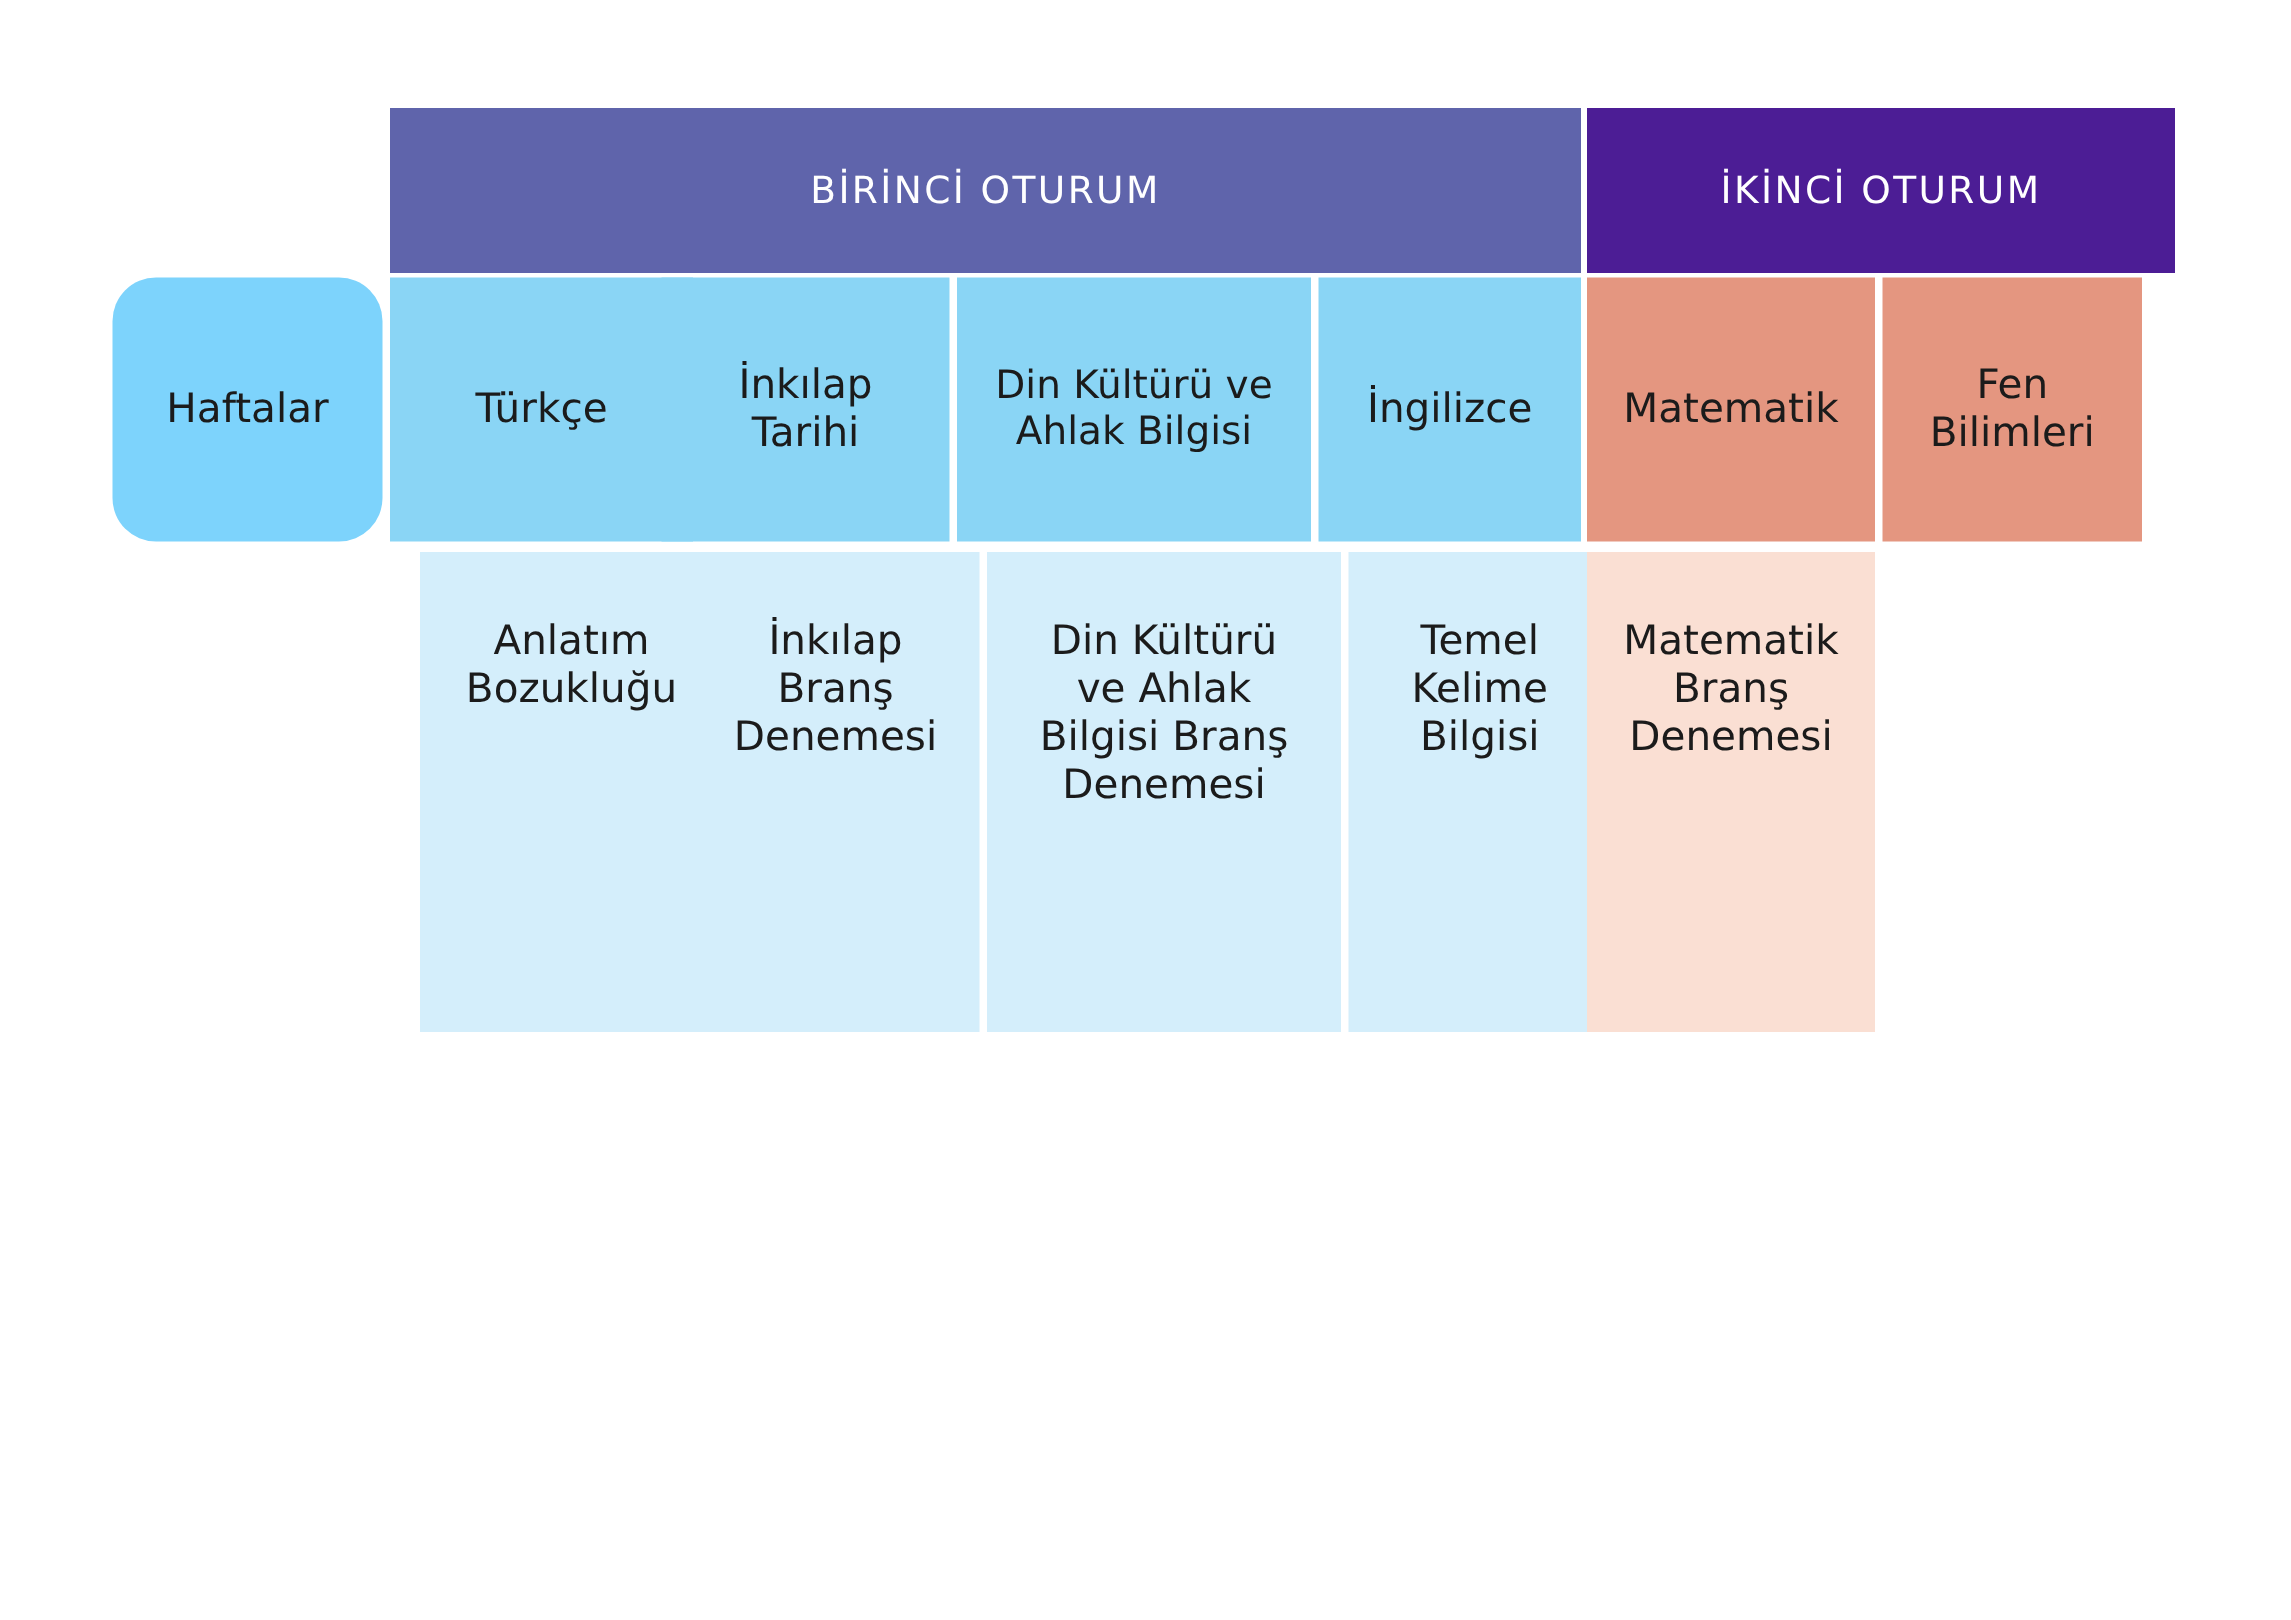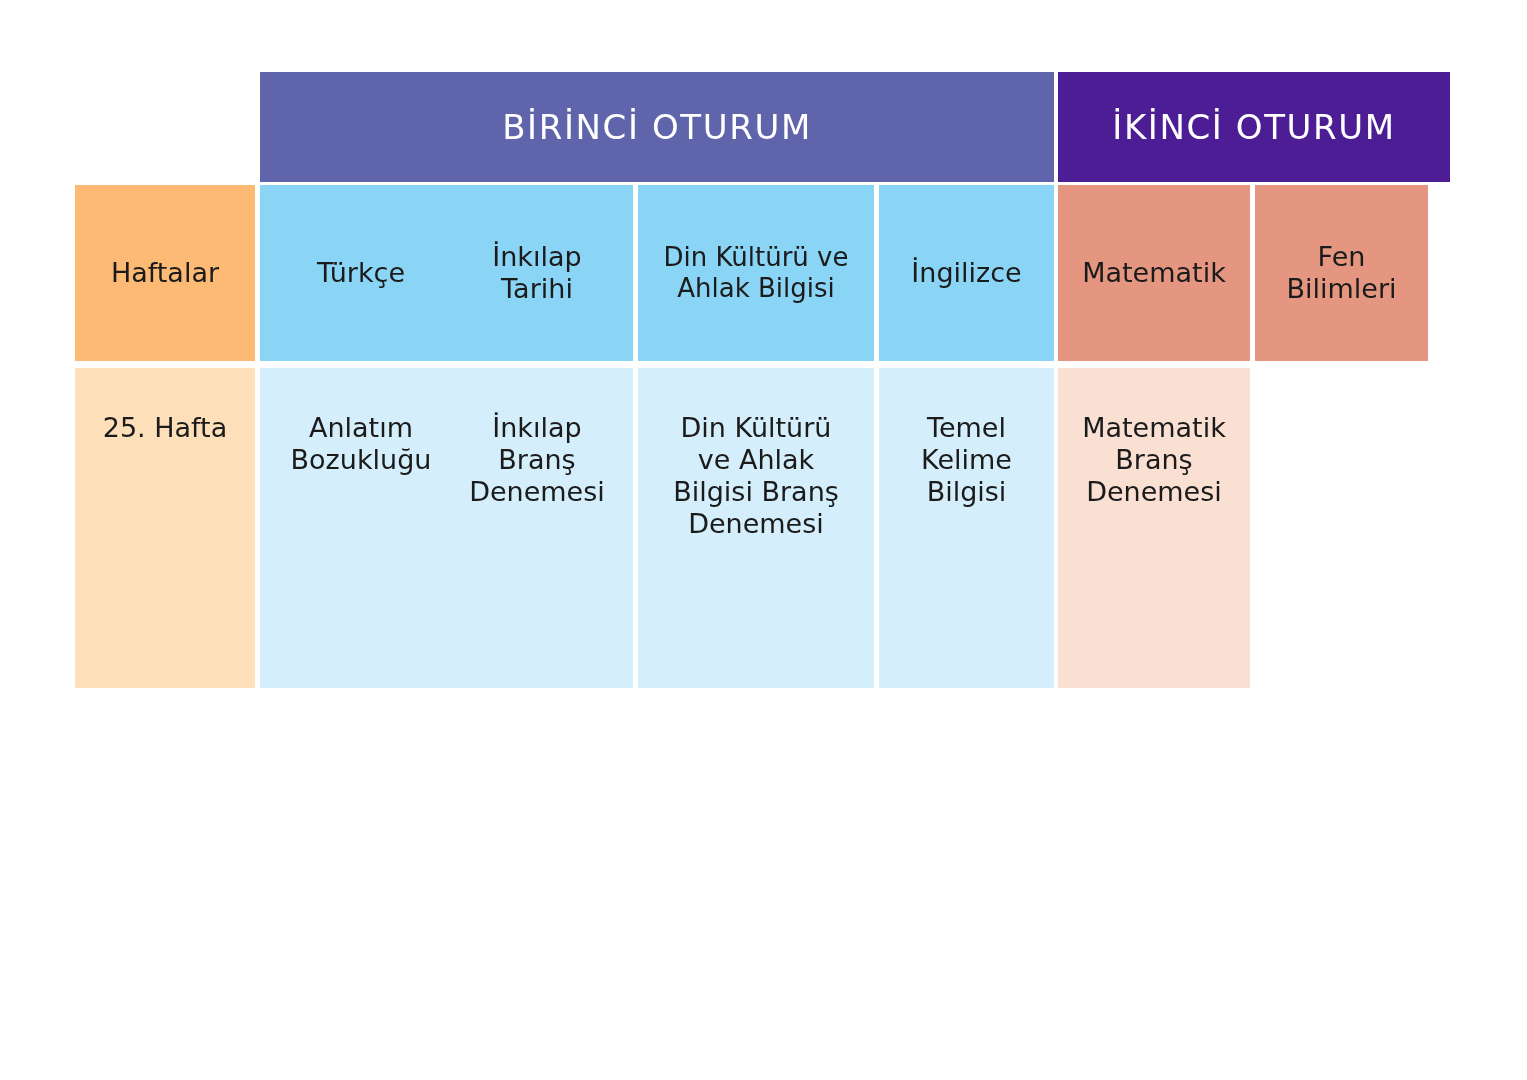--- a/index.html
+++ b/index.html
@@ -30,21 +30,21 @@
     text-align: center;
     color: #1b1b1b;
     line-height: 1.18;
     padding: 4px 6px;
     white-space: pre-line;
   }
 
   
   .session-banner {
     color: #ffffff;
-    font-size: 34px;
+    font-size: 25px;
     letter-spacing: 1.6px;
     font-weight: 400;
   }
   #banner-birinci {
     left: 260px;
     top: 72px;
     width: 794px;
     height: 110px;
   }
   #banner-ikinci {
@@ -78,25 +78,25 @@
   .c-turkce   { left: 260px;  width: 202px; }
   .c-inkilap  { left: 441px;  width: 192px; }
   .c-din      { left: 638px;  width: 236px; }
   .c-ing      { left: 879px;  width: 175px; }
   .c-mat      { left: 1058px; width: 192px; }
   .c-fen      { left: 1255px; width: 173px; }
 
   
   .bg-purple     { background: #5f64ab; }
   .bg-green      { background: #4c1d95; }
-  .bg-peach      { background: #fdba74; }
+  .bg-peach      { background: #7dd3fc; border-radius: 29px; }
   .bg-blue       { background: #8ad5f5; }
   .bg-salmon     { background: #e49680; }
   .bg-peach-lite { background: #fddfb9; }
-  .bg-blue-lite  { background: #d4eefb; }
+  .bg-blue-lite  { background: #d4eefb; margin-left: 20px; }
   .bg-salmon-lite{ background: #fadfd3; }
 </style>
 </head>
 <body>
 
 <div id="sheet">
 
   <div id="banner-birinci" class="cell session-banner bg-purple">BİRİNCİ OTURUM</div>
 
   <div id="banner-ikinci" class="cell session-banner bg-green">İKİNCİ OTURUM</div>
@@ -111,21 +111,20 @@
   <div class="cell col-header small c-din bg-blue">Din Kültürü ve
 Ahlak Bilgisi</div>
 
   <div class="cell col-header c-ing bg-blue">İngilizce</div>
 
   <div class="cell col-header c-mat bg-salmon">Matematik</div>
 
   <div class="cell col-header c-fen bg-salmon">Fen
 Bilimleri</div>
 
-  <div class="cell data-cell c-haftalar bg-peach-lite">25. Hafta</div>
 
   <div class="cell data-cell c-turkce bg-blue-lite">Anlatım
 Bozukluğu</div>
 
   <div class="cell data-cell c-inkilap bg-blue-lite">İnkılap
 Branş
 Denemesi</div>
 
   <div class="cell data-cell c-din bg-blue-lite">Din Kültürü
 ve Ahlak

